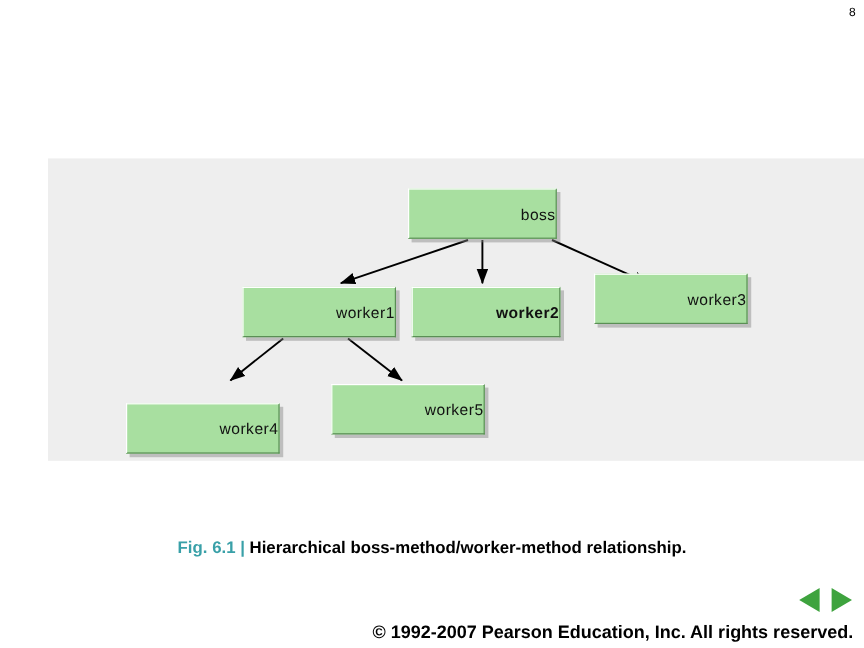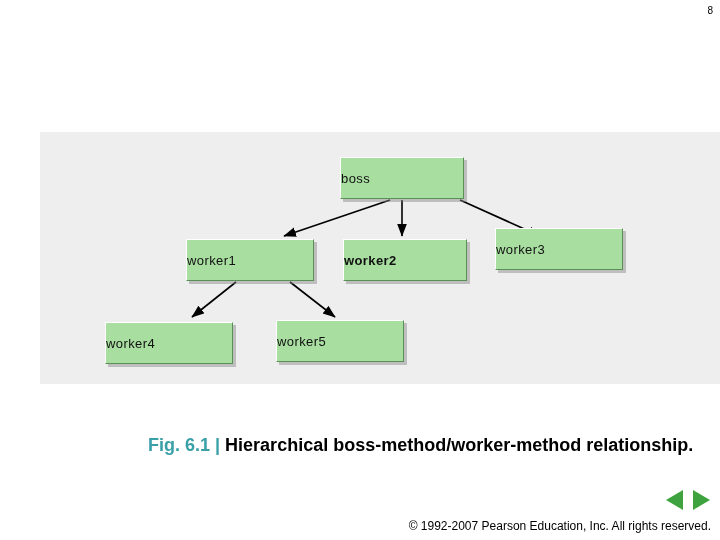--- a/index.html
+++ b/index.html
@@ -41,39 +41,39 @@
     border-top: 1px solid #ffffff;
     border-left: 1px solid #ffffff;
     border-right: 1px solid #5a8f55;
     border-bottom: 1px solid #5a8f55;
     box-shadow: 3px 3px 0 rgba(130,130,130,0.45);
     color: #111111;
     font-family: "Liberation Sans", sans-serif;
     font-size: 13px;
     display: flex;
     align-items: center;
-    justify-content: flex-start;
+    justify-content: flex-end;
     letter-spacing: 0.4px;
   }
 
   .arrow-layer {
     position: absolute;
     left: 0;
     top: 0;
     width: 680px;
     height: 252px;
     pointer-events: none;
   }
 
   
   .caption {
     position: absolute;
     left: 148px;
-    top: 435px;
-    font-size: 18px;
+    top: 448px;
+    font-size: 14px;
     font-weight: bold;
     color: #000000;
     white-space: nowrap;
   }
   .caption .fig-label {
     color: #39a0a8;
     font-weight: bold;
   }
   .caption .fig-sep {
     color: #39a0a8;
@@ -103,23 +103,23 @@
     border-left: 17px solid #3ea33e;
   }
 
   
   .footer {
     position: absolute;
     left: 0;
     right: 9px;
     top: 519px;
     text-align: right;
-    font-size: 12px;
+    font-size: 15px;
     color: #000000;
-    font-weight: normal;
+    font-weight: bold;
   }
 </style>
 </head>
 <body>
 
 <div class="slide-number">8</div>
 
 <div class="diagram-panel">
 
   <svg class="arrow-layer" viewBox="0 0 680 252" width="680" height="252">
@@ -134,30 +134,30 @@
         <line x1="420" y1="68" x2="500" y2="104"></line>
         <line x1="196" y1="150" x2="152" y2="185"></line>
         <line x1="250" y1="150" x2="295" y2="185"></line>
       </g>
   </svg>
 
   <div id="node-layer">
       <div class="node" style="left: 300px; top: 25px; width: 122px; height: 40px;">
         <span>boss</span>
       </div>
-      <div class="node" style="left: 146px; top: 107px; width: 126px; height: 40px;">
+      <div class="node" style="left: 162px; top: 107px; width: 126px; height: 40px;">
         <span>worker1</span>
       </div>
       <div class="node" style="left: 303px; top: 107px; width: 122px; height: 40px; font-weight: bold;">
         <span>worker2</span>
       </div>
       <div class="node" style="left: 455px; top: 96px; width: 126px; height: 40px;">
         <span>worker3</span>
       </div>
-      <div class="node" style="left: 65px; top: 190px; width: 126px; height: 40px;">
+      <div class="node" style="left: 65px; top: 204px; width: 126px; height: 40px;">
         <span>worker4</span>
       </div>
       <div class="node" style="left: 236px; top: 188px; width: 126px; height: 40px;">
         <span>worker5</span>
       </div>
     </div>
 </div>
 
 <div class="caption">
   <span class="fig-label">Fig. 6.1</span>

